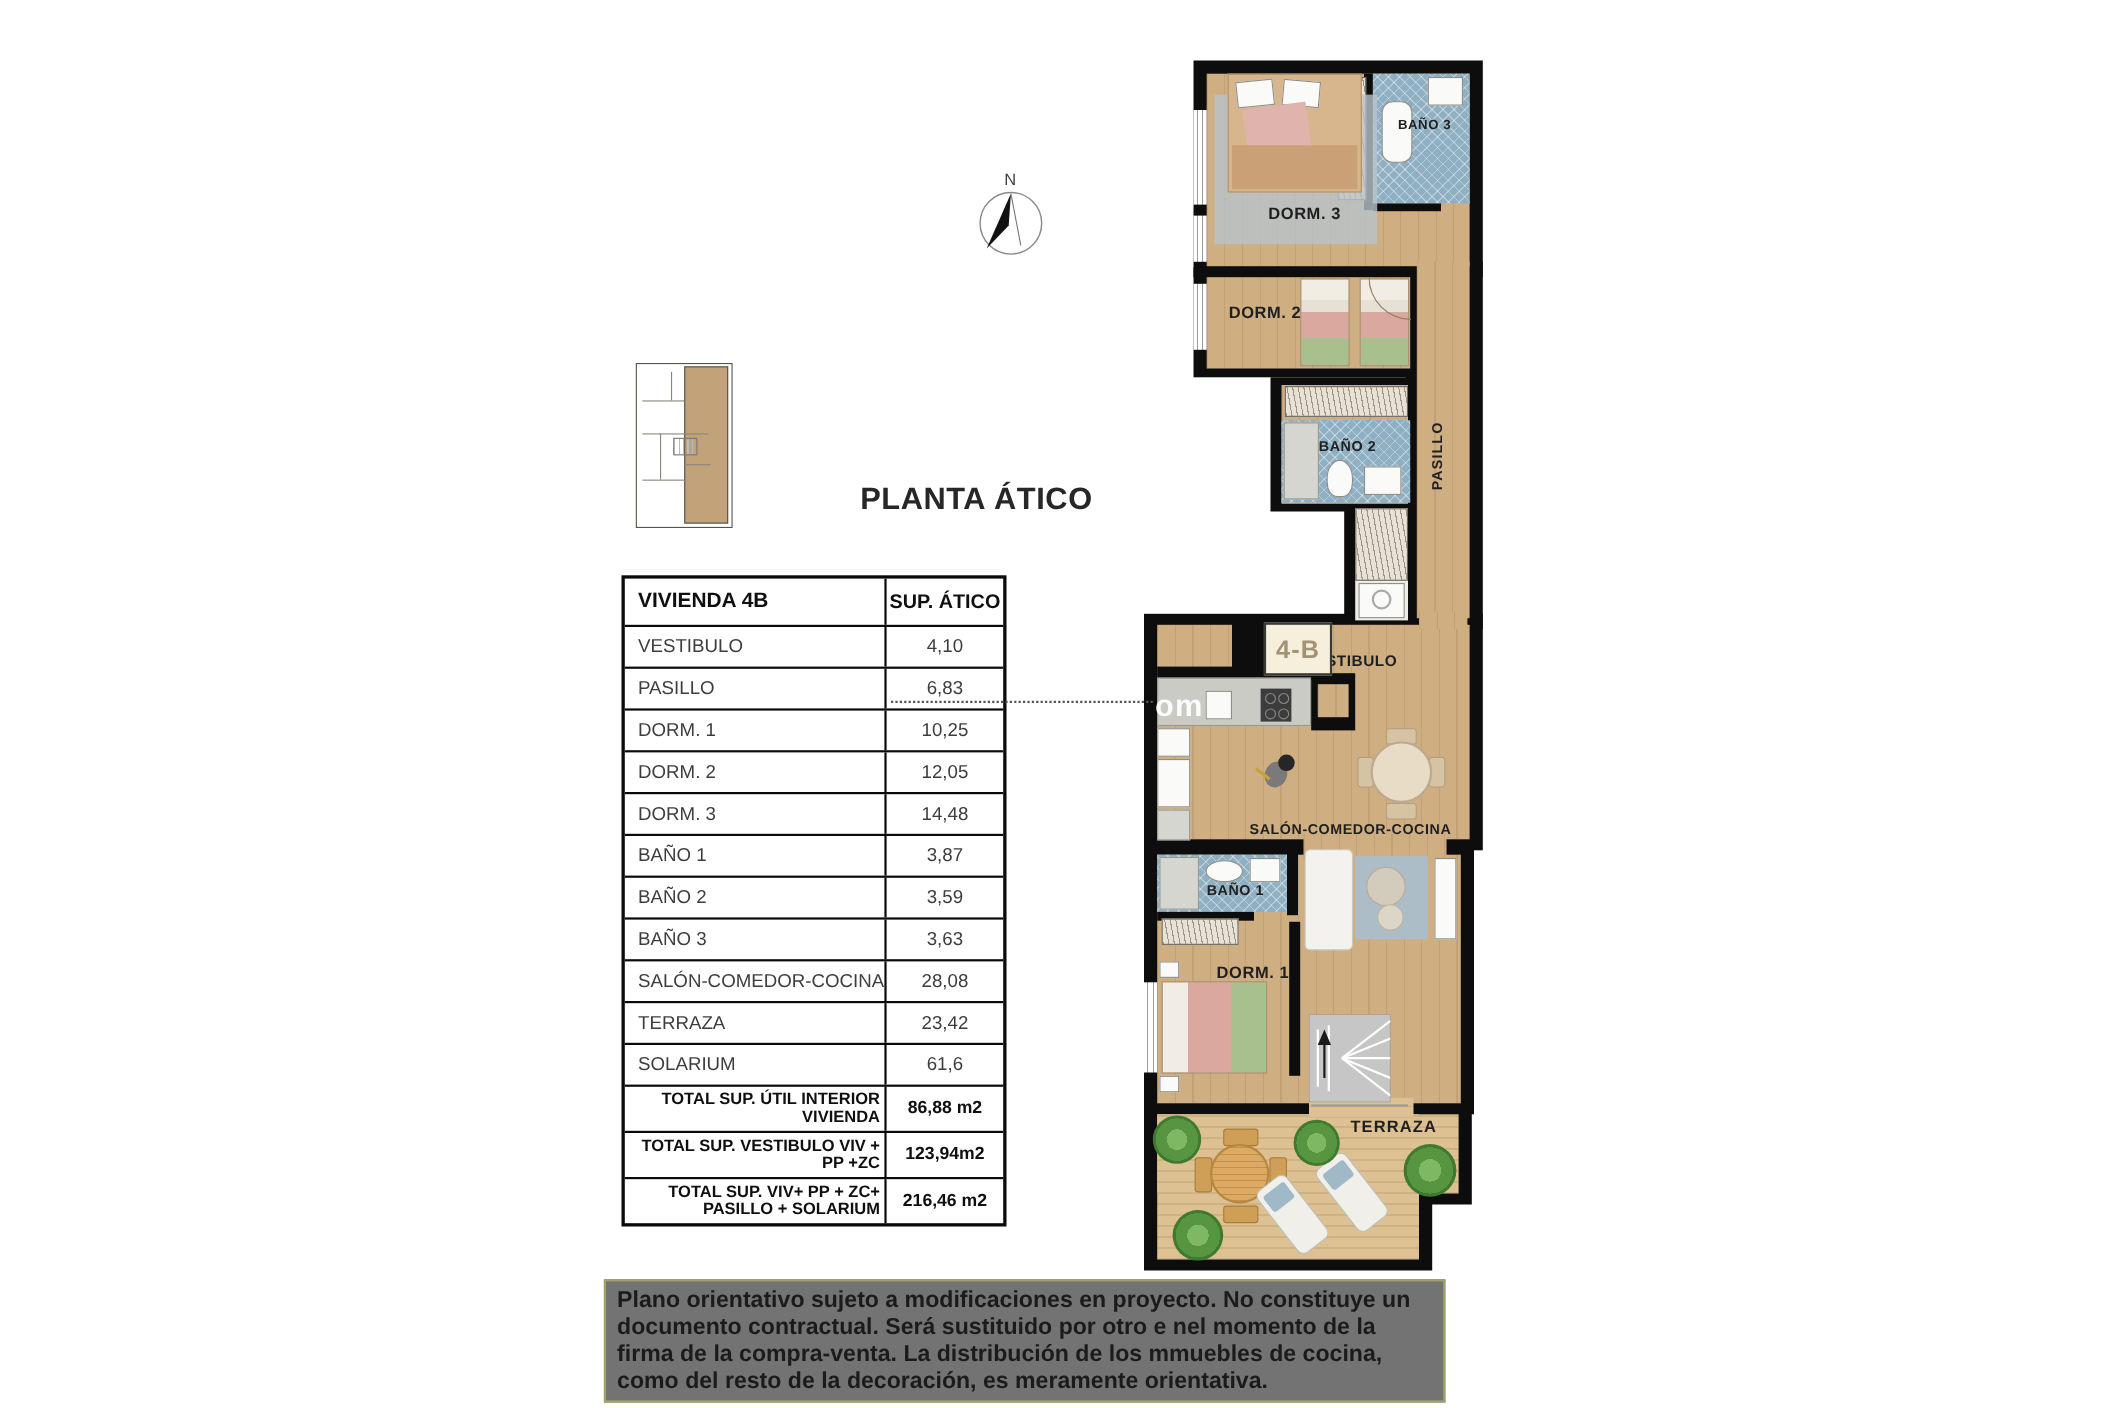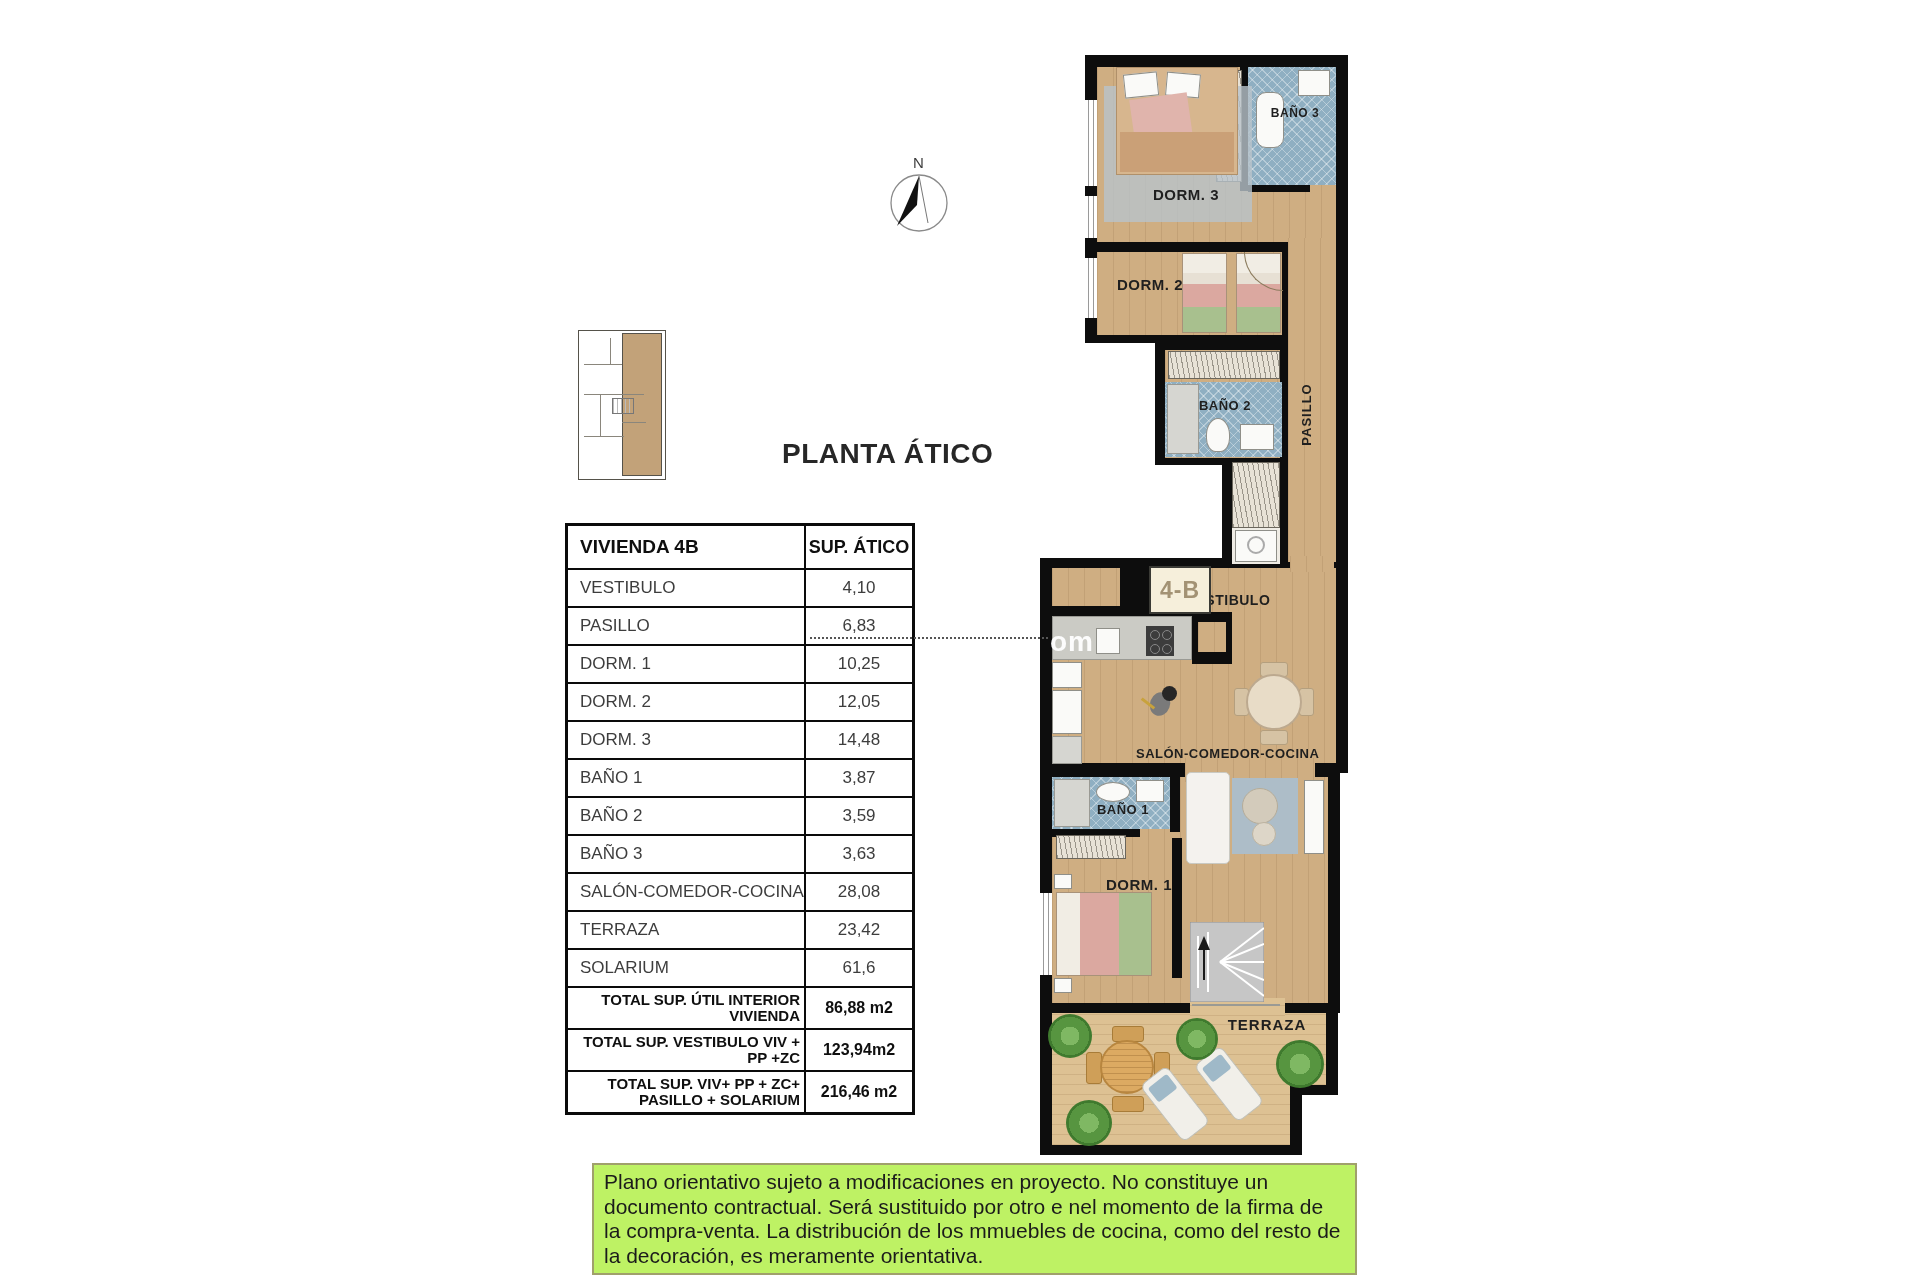--- a/index.html
+++ b/index.html
@@ -32,23 +32,23 @@
   .tr.hdr{height:42px;}
   .tr.tot{height:42px;}
   .tc1{flex:1;display:flex;align-items:center;padding-left:12px;font-size:17px;color:#3d3d3d;box-sizing:border-box;}
   .tc2{width:108px;border-left:2px solid #0a0a0a;display:flex;align-items:center;justify-content:center;
        font-size:17px;color:#3d3d3d;box-sizing:border-box;}
   .hdr .tc1{font-size:19px;font-weight:bold;color:#0f0f0f;}
   .hdr .tc2{font-size:18px;font-weight:bold;color:#0f0f0f;}
   .tot .tc1{font-size:15px;font-weight:bold;color:#0f0f0f;line-height:1.1;padding-right:4px;text-align:right;}
   .tot .tc2{font-size:16px;font-weight:bold;color:#0f0f0f;}
   
-  .disclaimer{position:absolute;left:592px;top:1163px;width:765px;min-height:96px;
+  .disclaimer{position:absolute;left:549px;top:1163px;width:765px;min-height:96px;
               border:2px solid #a0a06b;box-sizing:border-box;padding:5px 10px;
-              font-size:21px;line-height:1.17;color:#1b1b1b;background:#bef264;z-index:40;}
+              font-size:21px;line-height:1.17;color:#1b1b1b;background:#737373;z-index:40;font-weight:bold;}
   
   .title{position:absolute;left:782px;top:438px;font-size:28px;font-weight:bold;color:#272727;
          letter-spacing:.5px;z-index:40;white-space:nowrap;}
   .dotline{position:absolute;left:810px;top:637px;width:238px;height:0;
            border-top:2px dotted #555;z-index:45;}
   .unitbox{position:absolute;left:1126px;top:566px;width:62px;height:48px;background:#f6efdb;
            border:2px solid #3a3a35;box-sizing:border-box;display:flex;align-items:center;
            justify-content:center;font-size:23px;font-weight:bold;color:#a39274;z-index:70;letter-spacing:1px;margin-left:23px;}
   .wm{position:absolute;left:1050px;top:626px;font-size:28px;font-weight:bold;color:#fff;
       opacity:.95;z-index:65;letter-spacing:1px;}

